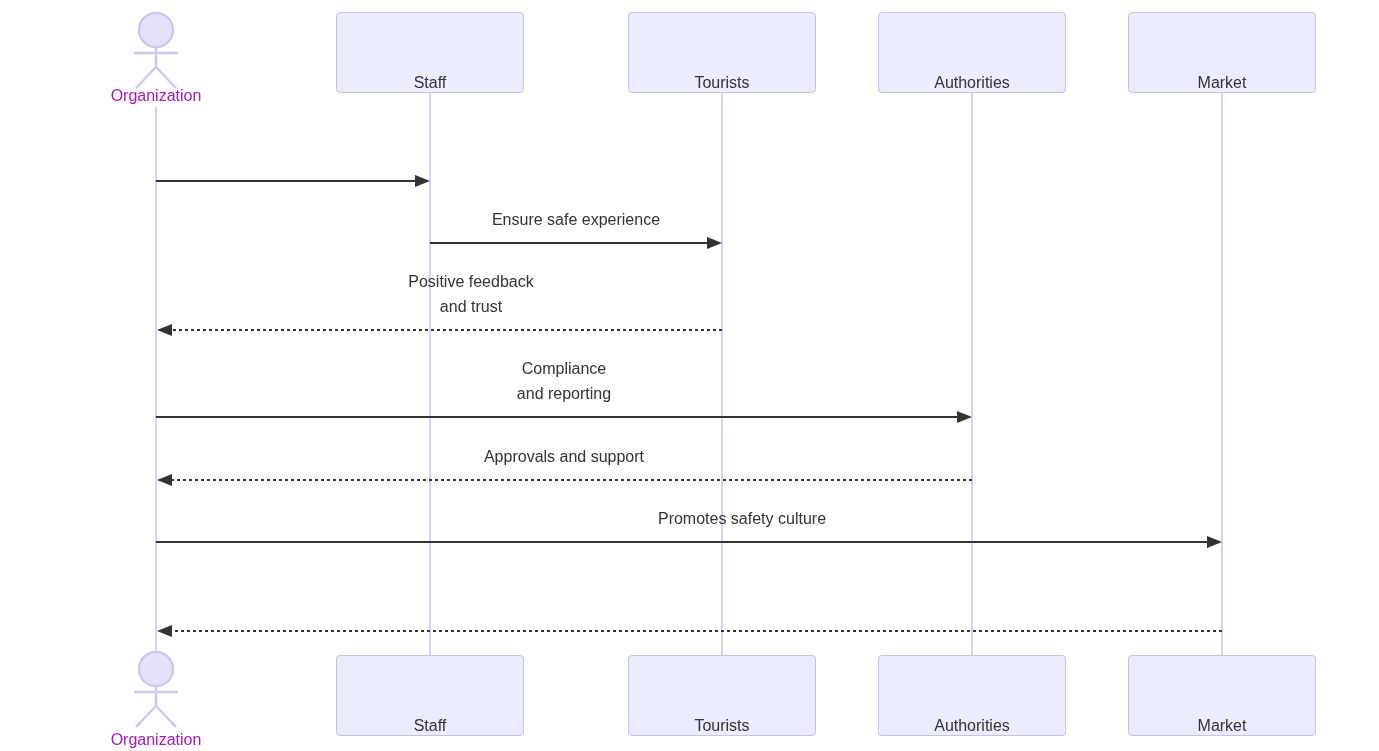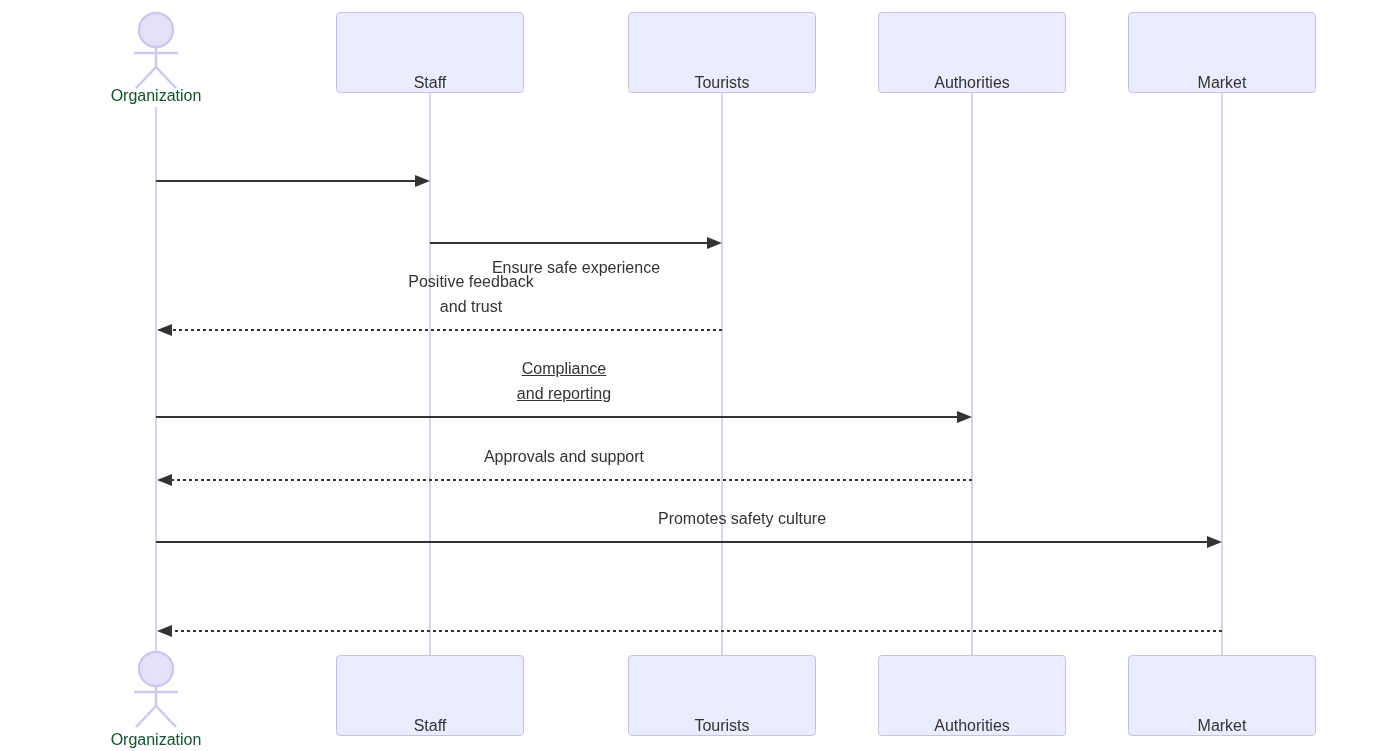--- a/index.html
+++ b/index.html
@@ -31,21 +31,21 @@
     font-size: 16px;
     line-height: 25px;
     color: #333333;
     white-space: pre-line;
   }
   .actor-label {
     position: absolute;
     width: 160px;
     text-align: center;
     font-size: 16px;
-    color: #14532d;
+    color: #a21caf;
   }
 </style>
 </head>
 <body>
 
 <div class="canvas">
 
   <svg class="layer" width="1379" height="751" viewBox="0 0 1379 751">
 
     <line x1="156" y1="107" x2="156" y2="651" stroke="#D9D3F2" stroke-width="2"></line>
@@ -128,21 +128,21 @@
   <div class="pbox" style="left:628px;  top:655px;">
       <span>Tourists</span>
     </div>
   <div class="pbox" style="left:878px;  top:655px;">
       <span>Authorities</span>
     </div>
   <div class="pbox" style="left:1128px; top:655px;">
       <span>Market</span>
     </div>
 
-  <div class="msg" style="left:430px; width:292px;  top:207px;margin-top:48px;">Ensure safe experience</div>
+  <div class="msg" style="left:430px; width:292px;  top:207px;">Ensure safe experience</div>
   <div class="msg" style="left:156px; width:566px;  top:269px;padding-left:32px;">Positive feedback
 and trust</div>
-  <div class="msg" style="left:156px; width:816px;  top:356px;text-decoration:underline;">Compliance
+  <div class="msg" style="left:156px; width:816px;  top:356px;">Compliance
 and reporting</div>
   <div class="msg" style="left:156px; width:816px;  top:444px;">Approvals and support</div>
   <div class="msg" style="left:156px; width:1172px; top:506px;">Promotes safety culture</div>
 
 </div>
 
 </body></html>

